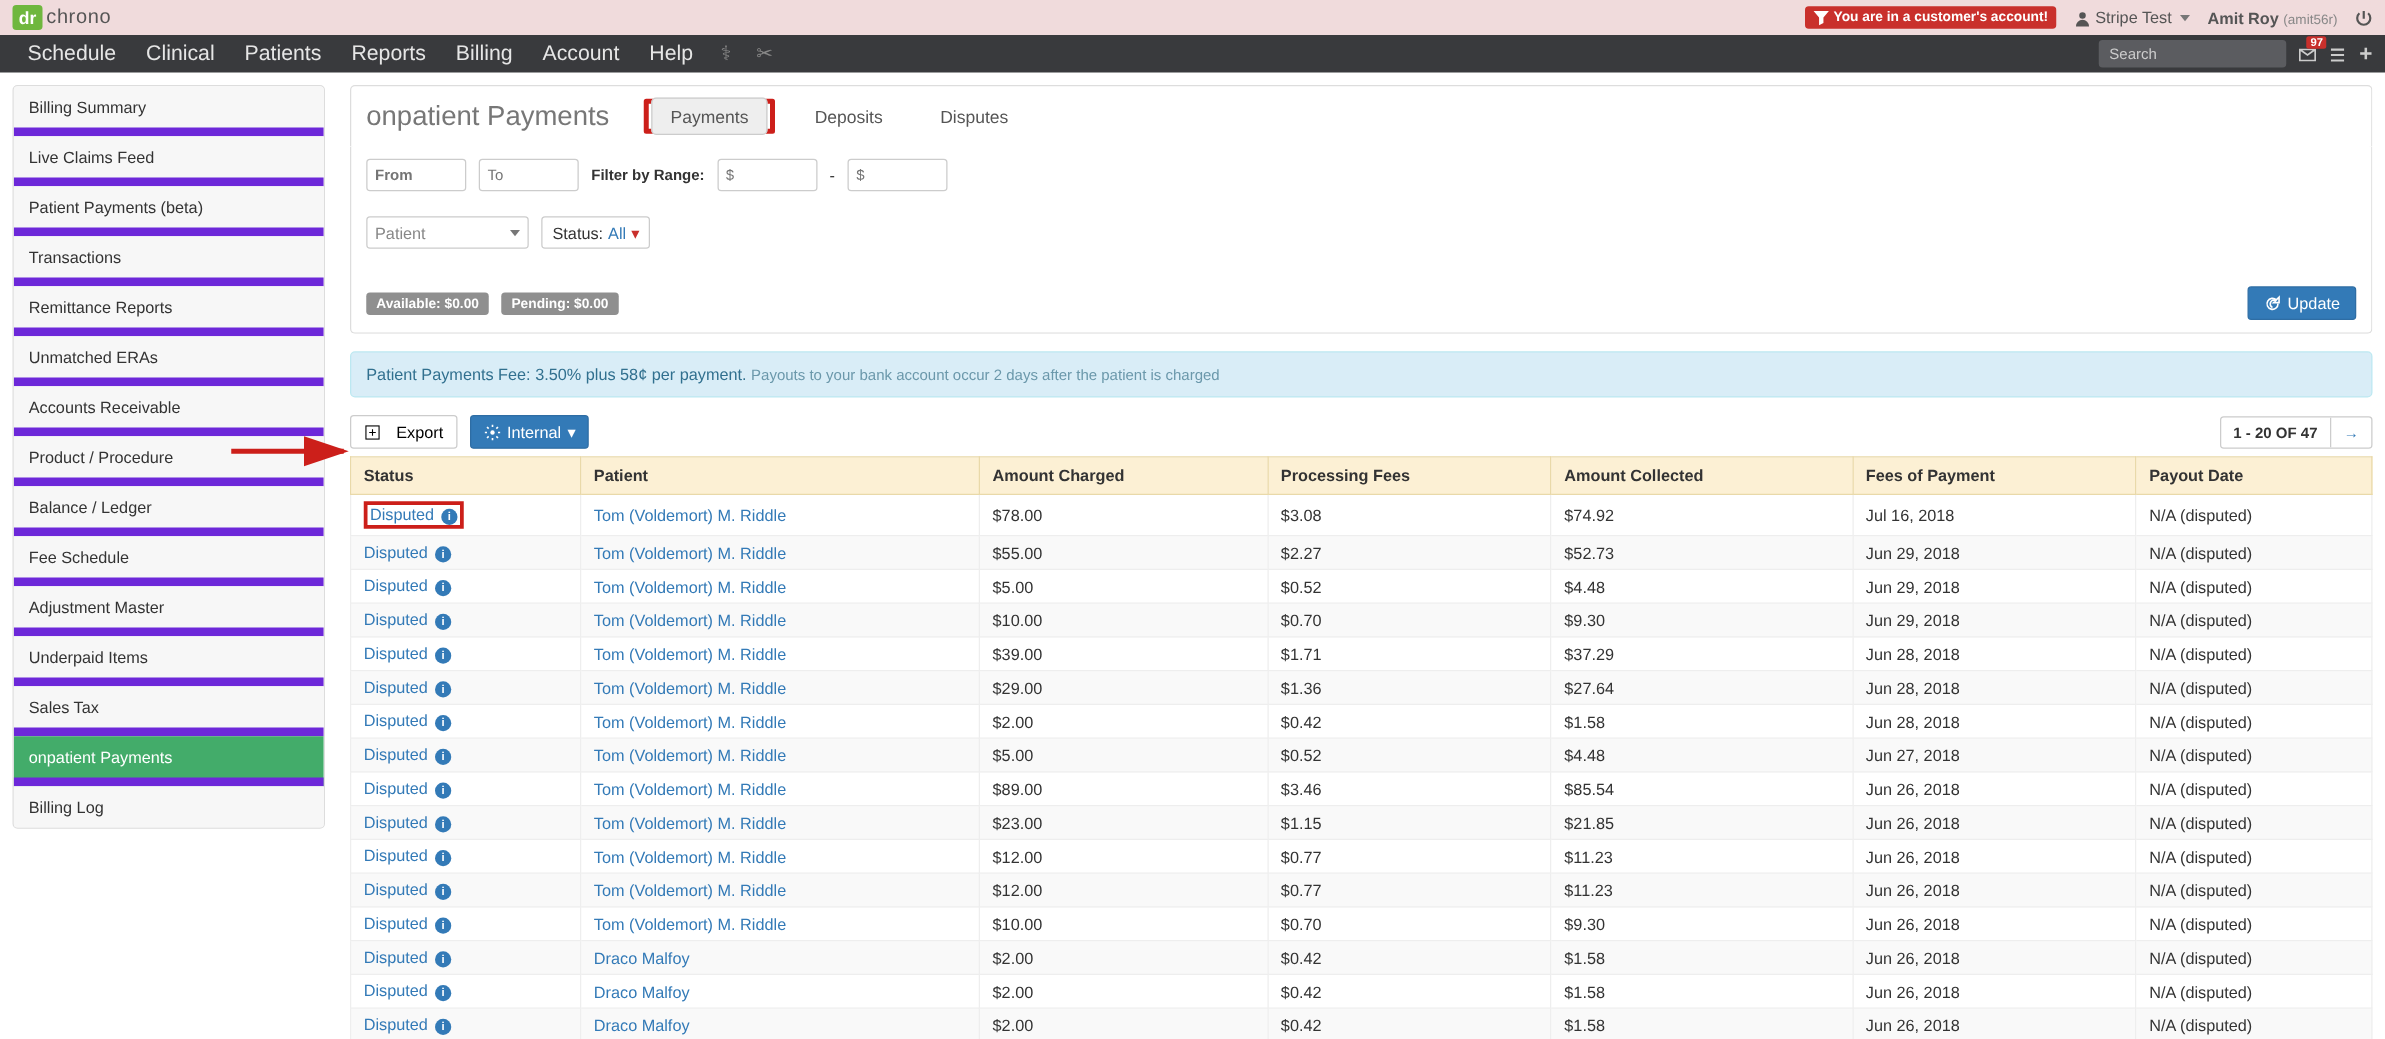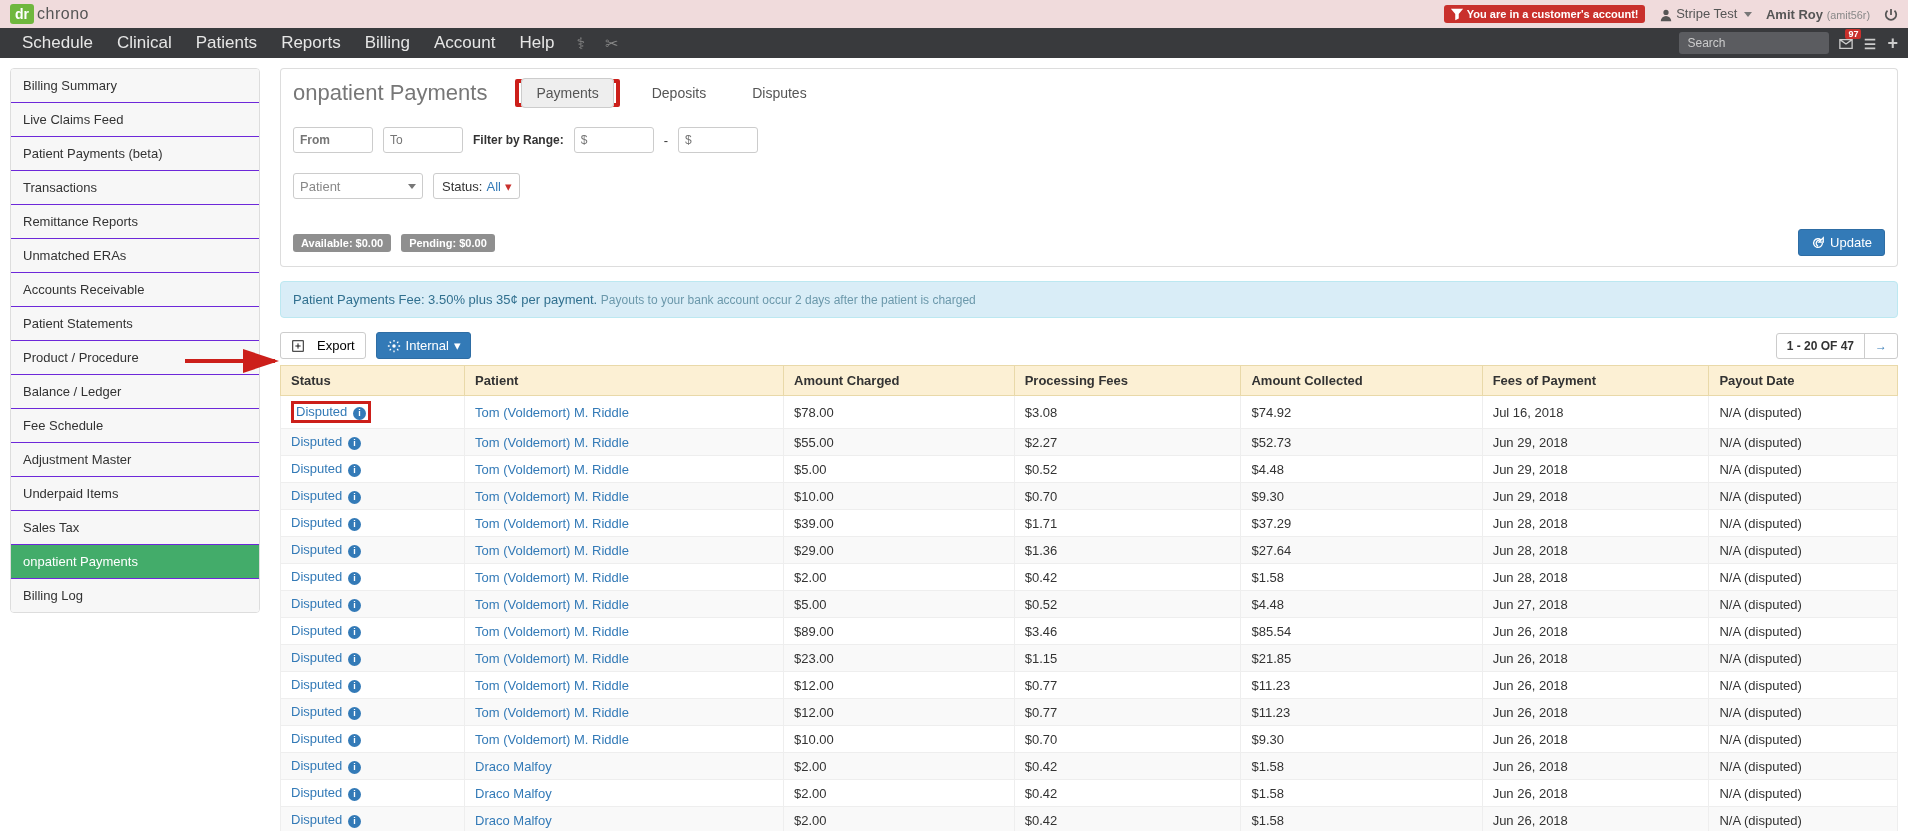--- a/index.html
+++ b/index.html
@@ -22,21 +22,21 @@
   .nav-right { margin-left: auto; display: flex; align-items: center; gap: 10px; }
   .search-input { background: #5b5c60; border: none; color: #ddd; padding: 4px 8px; border-radius: 3px; width: 150px; font-size: 12px; }
   .search-input::placeholder { color: #ccc; }
   .mail-badge { position: relative; color: #ccc; }
   .mail-count { position: absolute; top: -6px; right: -8px; background: #c9302c; color: #fff; font-size: 9px; padding: 0 3px; border-radius: 2px; font-weight: bold; }
 
   .body-wrap { display: flex; padding: 10px; gap: 20px; }
 
   
   .sidebar { width: 250px; border: 1px solid #ddd; border-radius: 4px; overflow: hidden; align-self: flex-start; }
-  .sidebar-item { padding: 9px 12px; border-bottom: 1px solid #6d28d9; cursor: pointer; background: #f7f7f7; color: #333; font-size: 13px; }
+  .sidebar-item { padding: 9px 12px; border-bottom: 7px solid #6d28d9; cursor: pointer; background: #f7f7f7; color: #333; font-size: 13px; }
   .sidebar-item:last-child { border-bottom: none; }
   .sidebar-item.active { background: #43ac6a; color: #fff; font-weight: 500; }
 
   
   .main { flex: 1; min-width: 0; }
   .panel-header { display: flex; align-items: center; gap: 18px; border: 1px solid #ddd; border-bottom: none; padding: 10px 12px; border-radius: 4px 4px 0 0; }
   .panel-title { font-size: 22px; color: #777; font-weight: 300; margin-right: 10px; }
   .tab { color: #555; cursor: pointer; padding: 6px 14px; font-size: 14px; }
   .tab.active { background: #eee; border: 1px solid #ccc; border-radius: 4px; }
   .tab-highlight { border: 4px solid #cc1f1a; border-radius: 2px; padding: 2px; display: inline-block; }
@@ -143,21 +143,20 @@
 
   <div class="sidebar">
     <div id="sidebar-items">
         <div class="sidebar-item">Billing Summary</div>
         <div class="sidebar-item">Live Claims Feed</div>
         <div class="sidebar-item">Patient Payments (beta)</div>
         <div class="sidebar-item">Transactions</div>
         <div class="sidebar-item">Remittance Reports</div>
         <div class="sidebar-item">Unmatched ERAs</div>
         <div class="sidebar-item">Accounts Receivable</div>
-        <div class="sidebar-item">Patient Statements</div>
         <div class="sidebar-item">Product / Procedure</div>
         <div class="sidebar-item">Balance / Ledger</div>
         <div class="sidebar-item">Fee Schedule</div>
         <div class="sidebar-item">Adjustment Master</div>
         <div class="sidebar-item">Underpaid Items</div>
         <div class="sidebar-item">Sales Tax</div>
         <div class="sidebar-item active">onpatient Payments</div>
         <div class="sidebar-item">Billing Log</div>
       </div>
   </div>
@@ -208,21 +207,21 @@
       <span class="pill-grey">Pending: $0.00</span>
       <button class="btn-update">
         <svg class="icon-svg" viewBox="0 0 16 16">
             <path d="M13 8a5 5 0 11-1.5-3.5L14 2v5H9l2-2A3.5 3.5 0 108 11.5" fill="none" stroke="currentColor" stroke-width="1.5"></path>
           </svg>
         <span>Update</span>
       </button>
     </div>
 
     <div class="fee-banner">
-      <span>Patient Payments Fee: 3.50% plus 35¢ per payment.</span>
+      <span>Patient Payments Fee: 3.50% plus 58¢ per payment.</span>
       <small>Payouts to your bank account occur 2 days after the patient is charged</small>
     </div>
 
     <div class="toolbar">
       <button class="btn-outline">
         <svg class="icon-svg" viewBox="0 0 16 16">
             <rect x="2" y="2" width="12" height="12" fill="none" stroke="currentColor"></rect>
             <path d="M5 8h6M8 5v6" stroke="currentColor"></path>
           </svg>
         <span>Export</span>

